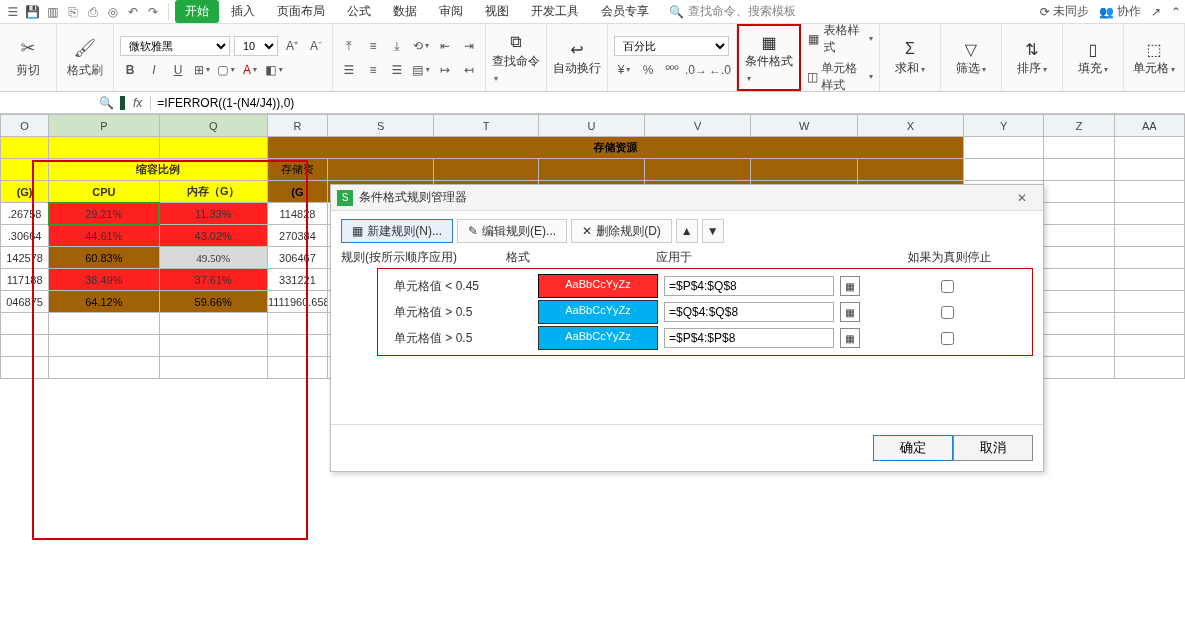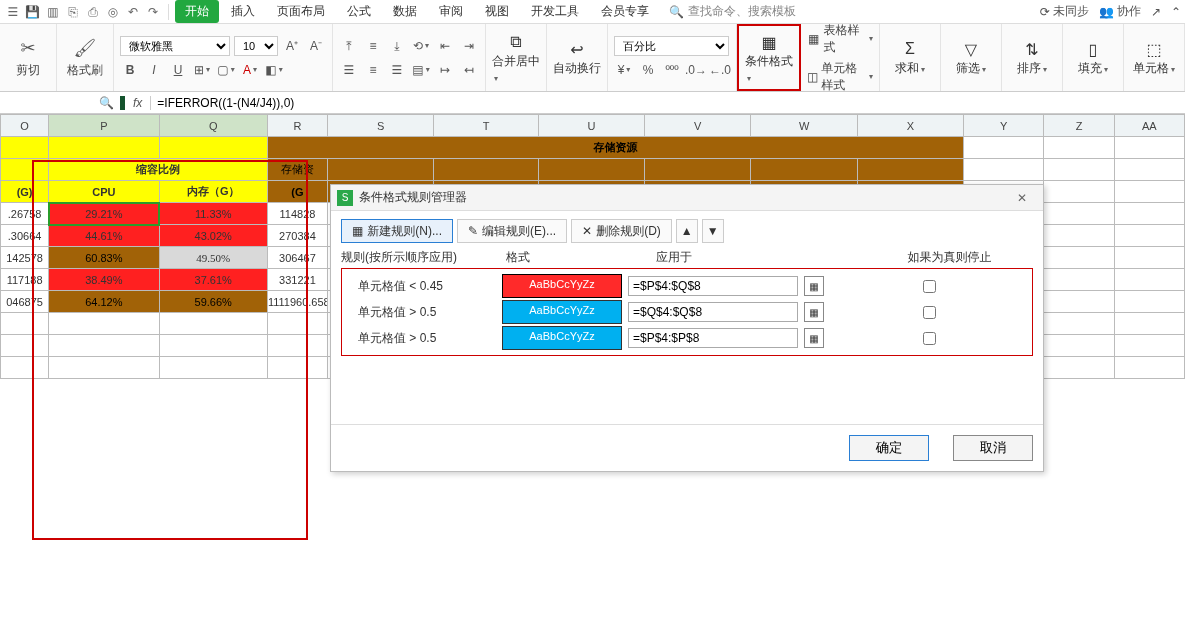--- a/index.html
+++ b/index.html
@@ -66,31 +66,31 @@
 .dialog select { height:22px; border:1px solid #aaa; font-size:12px; min-width:140px; }
 .dialog .toolbar2 { display:flex; gap:4px; margin-bottom:4px; align-items:center; }
 .dialog .toolbar2 .tb { border:1px solid #ccc; background:#fafafa; height:24px; padding:0 10px; display:flex; align-items:center; gap:4px; cursor:pointer; font-size:12px; }
 .dialog .toolbar2 .tb.sel { border-color:#2a7fd4; background:#e8f1fb; }
 .dialog .toolbar2 .arrow { width:22px; justify-content:center; padding:0; }
 .dialog .ruleshdr { display:flex; font-size:12px; color:#333; padding:2px 0; }
 .dialog .ruleshdr div:nth-child(1){ width:165px; }
 .dialog .ruleshdr div:nth-child(2){ width:150px; }
 .dialog .ruleshdr div:nth-child(3){ width:210px; }
 .dialog .ruleshdr div:nth-child(4){ flex:1; text-align:center; }
-.dialog .rulesbox { border:1px solid #c00; padding:4px; }
+.dialog .rulesbox { border:1px solid #c00; padding:4px;margin-left:36px; }
 .dialog .rulerow { display:flex; align-items:center; height:26px; gap:6px; }
 .dialog .rulerow .rname { width:150px; padding-left:12px; }
 .dialog .rulerow .rfmt { width:120px; height:24px; line-height:18px; color:#fff; font-size:11px; text-align:center; }
 .dialog .rulerow .rfmt.red { background:#ff2a2a; border:1px solid #000; }
 .dialog .rulerow .rfmt.cyan { background:#00b0f0; border:1px solid #333; }
 .dialog .rulerow .rapply { width:170px; display:flex; align-items:center; }
 .dialog .rulerow .rapply input { width:100%; height:20px; border:1px solid #aaa; padding:0 4px; font-size:12px; }
 .dialog .rulerow .pick { width:20px; height:20px; border:1px solid #888; display:flex; align-items:center; justify-content:center; cursor:pointer; font-size:10px; }
 .dialog .rulerow .stopcb { flex:1; display:flex; justify-content:center; }
-.dialog .footer { display:flex; justify-content:flex-end; gap:24px; padding:10px; border-top:1px solid #ddd; margin-top:60px; }
+.dialog .footer { display:flex; justify-content:flex-end; gap:0; padding:10px; border-top:1px solid #ddd; margin-top:60px; }
 .dialog .footer button { width:80px; height:26px; border:1px solid #888; background:#f4f4f4; cursor:pointer; }
 .dialog .footer button.primary { border:1px solid #2a7fd4; }
 </style>
 </head>
 <body>
 
 <div class="tabbar">
   <div class="ticon">☰</div>
   <div class="ticon">💾</div>
   <div class="ticon">▥</div>
@@ -171,21 +171,21 @@
       <div class="fmtbtn">≡</div>
       <div class="fmtbtn">☰</div>
       <div class="fmtbtn dd">▤</div>
       <div class="fmtbtn">↦</div>
       <div class="fmtbtn">↤</div>
     </div>
   </div>
   <div class="rgroup big">
       <div class="stackbtn">
         <div class="ic">⧉</div>
-        <span class="dd">合并居中</span>
+        <span class="dd">查找命令</span>
       </div>
     </div>
   <div class="rgroup big">
       <div class="stackbtn">
         <div class="ic">↩</div>
         <span>自动换行</span>
       </div>
     </div>
   <div class="rgroup">
     <div class="row">

